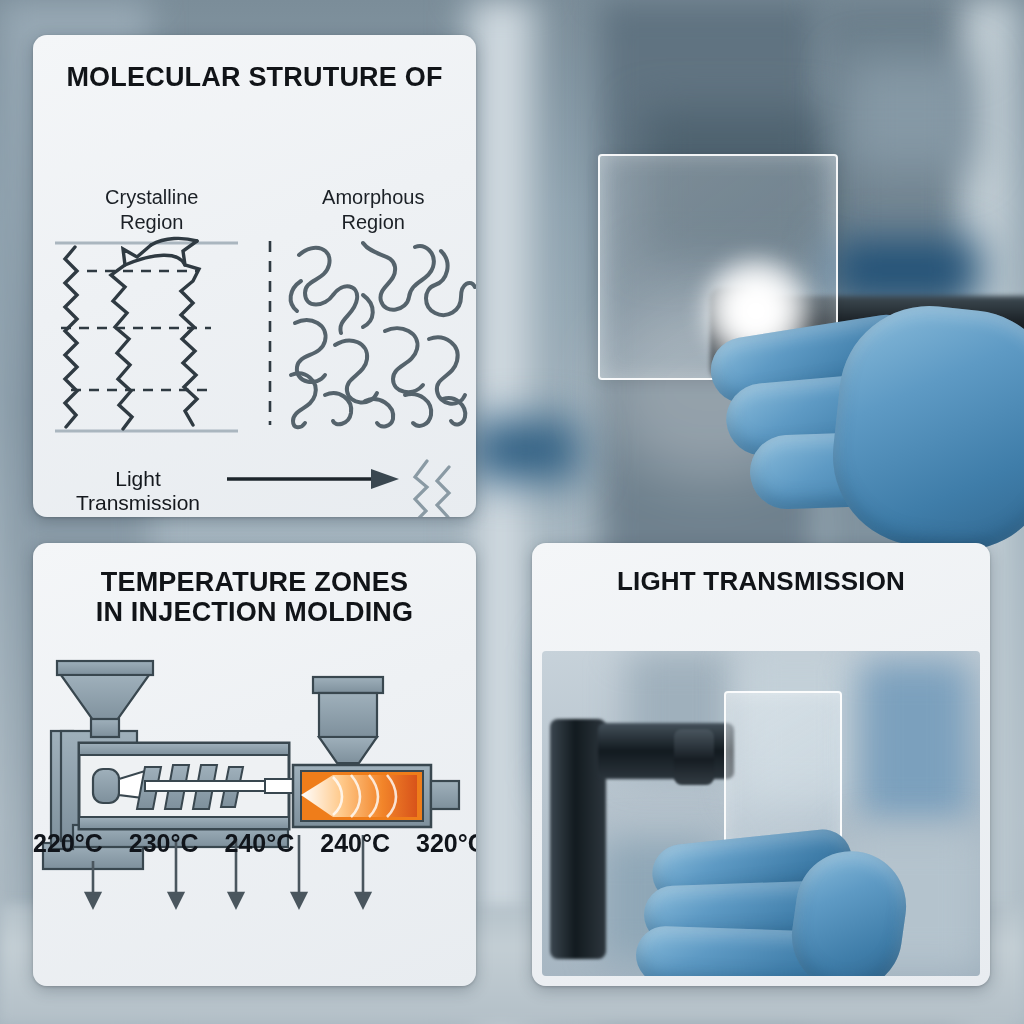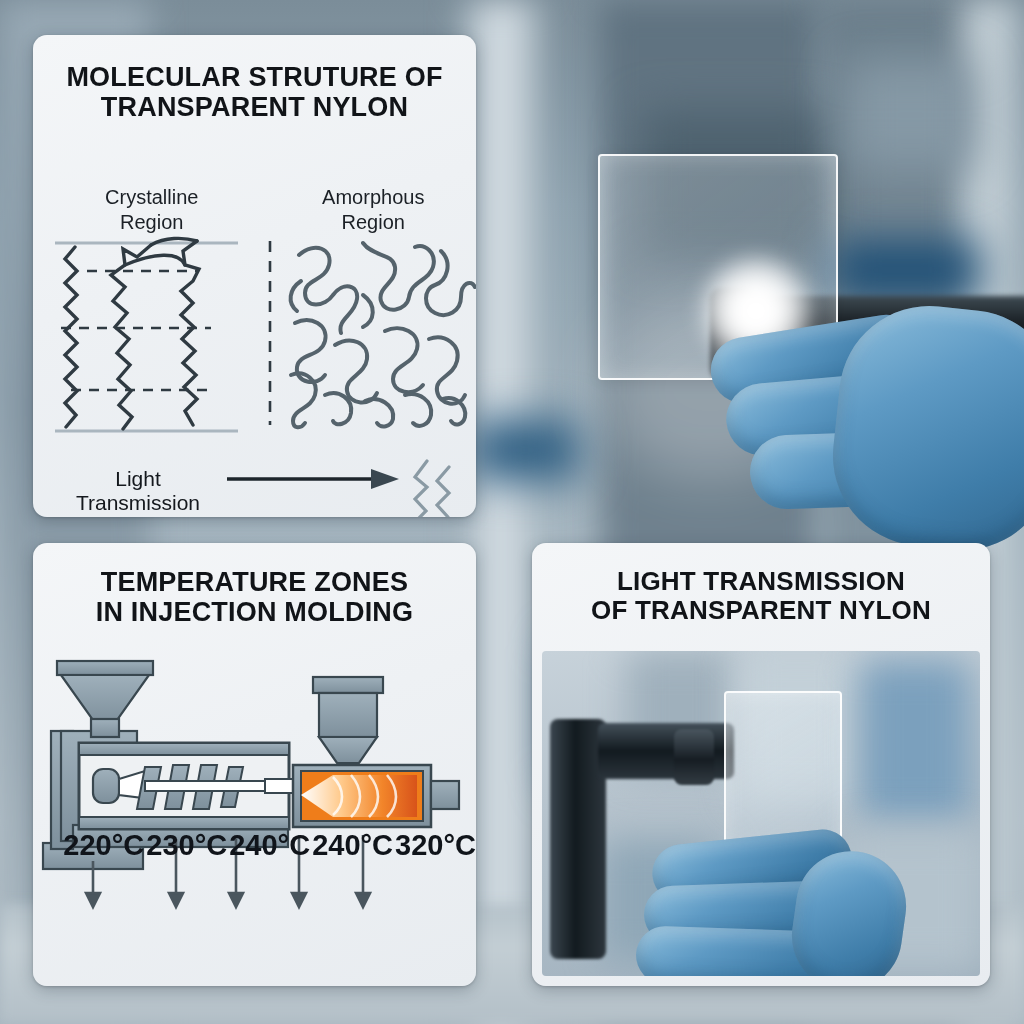--- a/index.html
+++ b/index.html
@@ -96,22 +96,22 @@
   .lt-label{
     width:150px; text-align:center; font-size:21px; color:#14181d; line-height:1.15;
   }
 
   
   #panel-temperature{ left:33px; top:543px; width:443px; height:443px; }
   #panel-temperature .panel-title{ font-size:27px; margin-top:24px; padding:0 18px; }
   .temp-svg{ position:absolute; left:0; top:96px; }
   .temp-readouts{
     position:absolute; left:0; right:0; top:286px;
-    display:flex; justify-content:flex-end; gap:2px;
-    font-size:29px; font-weight:bold; color:#10141a;
+    display:flex; justify-content:flex-start; gap:26px;
+    font-size:25px; font-weight:bold; color:#10141a;
   }
   .temp-readouts span{ white-space:nowrap; }
 
   
   #panel-light{ left:532px; top:543px; width:458px; height:443px; }
   #panel-light .panel-title{ font-size:26px; margin-top:24px; padding:0 12px; }
   .light-photo{
     position:absolute; left:10px; top:108px; width:438px; height:325px;
     overflow:hidden; border-radius:4px;
     background:linear-gradient(170deg,#c7d2da 0%,#b6c3cd 40%,#9fb0bd 100%);
@@ -174,21 +174,20 @@
       <div class="finger" style="left:34px;top:124px;width:250px;height:74px;transform:rotate(-2deg);"></div>
       <div class="finger" style="left:120px;top:0px;width:220px;height:240px;border-radius:90px;transform:rotate(6deg);"></div>
     </div>
   </div>
 </div>
 
 <section class="panel" id="panel-structure">
 
   <h2 class="panel-title">
     <span>MOLECULAR STRUTURE OF</span><br>
-    <span>TRANSPARENT NYLON</span>
   </h2>
 
   <div class="region-labels">
     <div>
       <span>Crystalline</span><br>
       <span>Region</span>
     </div>
     <div>
       <span>Amorphous</span><br>
       <span>Region</span>
@@ -356,21 +355,20 @@
     <span>240°C</span>
     <span>240°C</span>
     <span>320°C</span>
   </div>
 </section>
 
 <section class="panel" id="panel-light">
 
   <h2 class="panel-title">
     <span>LIGHT TRANSMISSION</span><br>
-    <span>OF TRANSPARENT NYLON</span>
   </h2>
 
   <div class="light-photo">
     <div class="lp-blob" style="left:84px;top:0px;width:110px;height:120px;background:#9fb0bc;"></div>
     <div class="lp-blob" style="left:196px;top:0px;width:120px;height:150px;background:#c3d0d8;"></div>
     <div class="lp-blob" style="left:318px;top:10px;width:110px;height:160px;background:#7ba0bd;"></div>
     <div class="lp-blob" style="left:60px;top:190px;width:120px;height:120px;background:#8fa7b7;"></div>
     <div class="lp-blob" style="left:300px;top:180px;width:140px;height:140px;background:#b4c3cd;"></div>
 
     <div class="lp-arm-v"></div>

